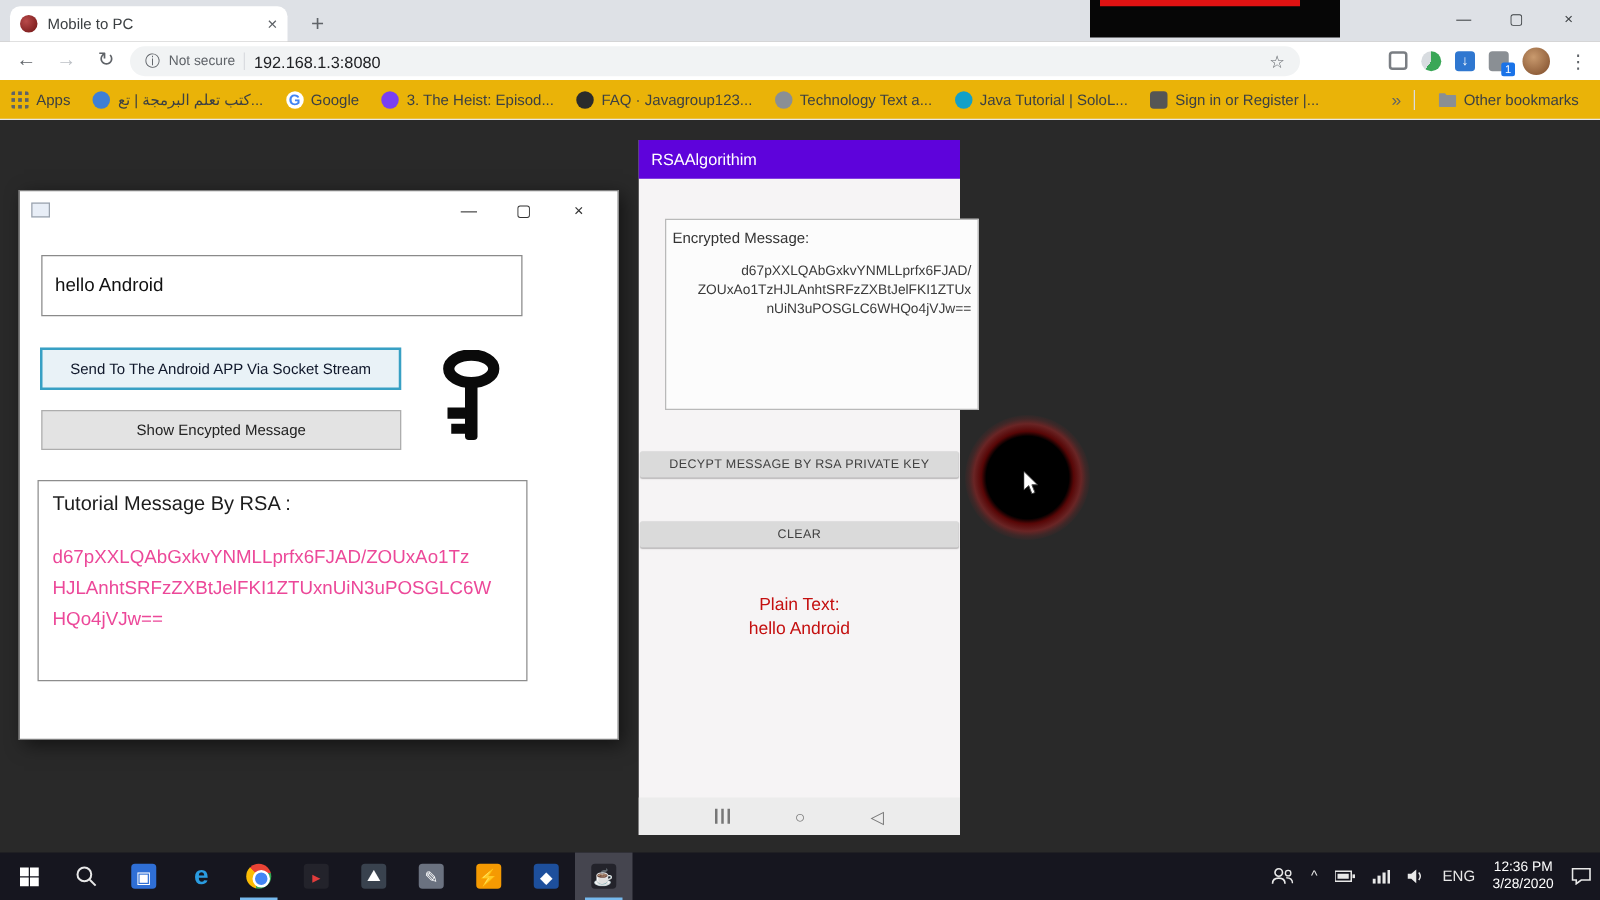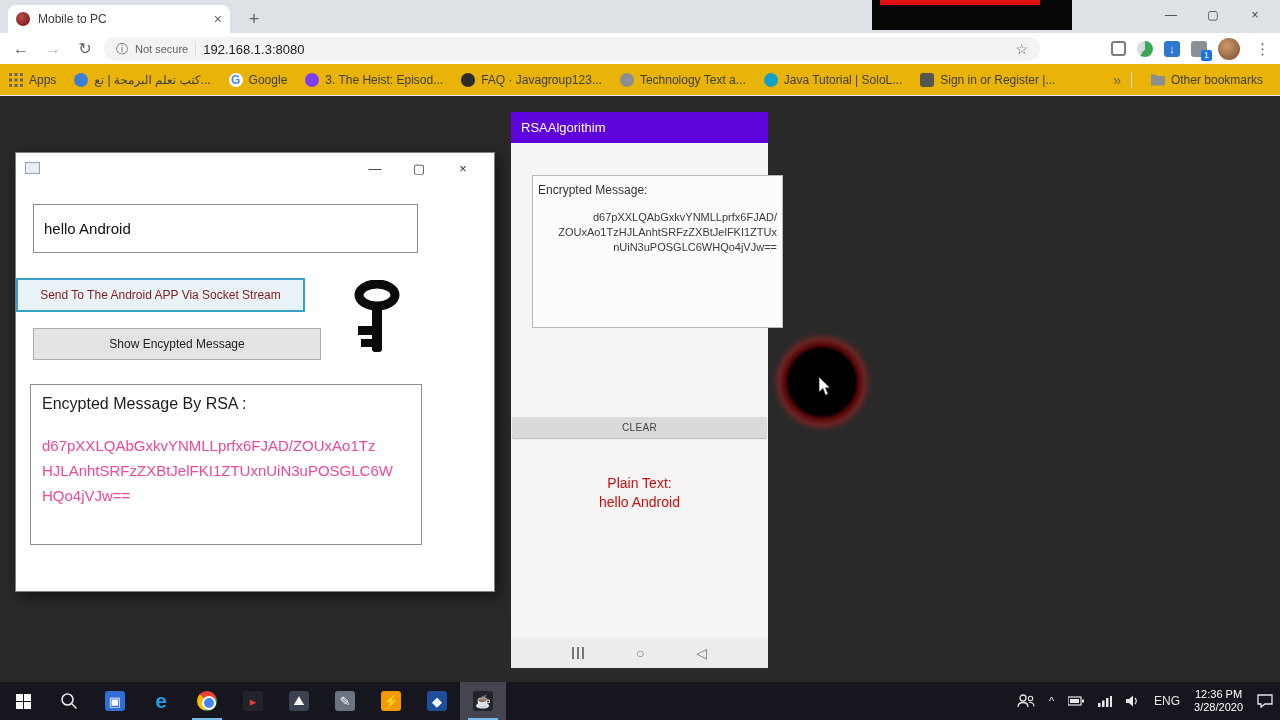--- a/index.html
+++ b/index.html
@@ -60,22 +60,22 @@
 
   
   .form { position:absolute; left:15px; top:56px; width:480px; height:440px; background:#fff;
           border:1px solid #7f7f7f; box-shadow:4px 4px 14px rgba(0,0,0,.55); }
   .form-titlebar { height:30px; display:flex; align-items:center; padding:0 9px; }
   .form-icon { width:15px; height:12px; border:1px solid #9aa2ad; background:#e8eef7; }
   .form-ctrls { margin-left:auto; display:flex; }
   .form-ctrls span { width:44px; text-align:center; font-size:13px; color:#333; }
   .form-textbox { position:absolute; left:17px; top:51px; width:385px; height:49px; border:1px solid #8a8a8a;
                   font-size:15px; color:#111; padding:0 10px; font-family:inherit; background:#fff; }
-  .btn-send { position:absolute; left:0; top:125px; width:289px; height:34px; background:#e9f2f7;
-              border:2px solid #38a0c4; font-size:12px; color:#7f1d1d; display:flex; align-items:center; justify-content:center; }
+  .btn-send { position:absolute; left:16px; top:125px; width:289px; height:34px; background:#e9f2f7;
+              border:2px solid #38a0c4; font-size:12px; color:#0f172a; display:flex; align-items:center; justify-content:center; }
   .btn-show { position:absolute; left:17px; top:175px; width:288px; height:32px; background:#e3e3e3;
               border:1px solid #adadad; font-size:12px; color:#222; display:flex; align-items:center; justify-content:center; }
   .key-svg { position:absolute; left:333px; top:127px; }
   .result-box { position:absolute; left:14px; top:231px; width:392px; height:161px; border:1px solid #8d8d8d;
                 background:#fff; padding:10px 11px; }
   .result-title { font-size:16px; color:#1c1c1c; margin-bottom:20px; }
   .result-line { font-size:15px; color:#ec4899; line-height:25px; }
 
   
   .phone { position:absolute; left:511px; top:16px; width:257px; height:556px; background:#f6f4f5; }
@@ -246,39 +246,40 @@
       <input class="form-textbox" value="hello Android" style="">
       <div class="btn-send">Send To The Android APP Via Socket Stream</div>
       <div class="btn-show">Show Encypted Message</div>
       <svg class="key-svg" width="52" height="76" viewBox="0 0 52 76">
         <ellipse cx="28" cy="15" rx="18" ry="11" fill="none" stroke="#0a0a0a" stroke-width="9"></ellipse>
         <rect x="23" y="26" width="10" height="46" rx="3" fill="#0a0a0a"></rect>
         <rect x="9" y="46" width="15" height="9" fill="#0a0a0a"></rect>
         <rect x="12" y="59" width="12" height="8" fill="#0a0a0a"></rect>
       </svg>
       <div class="result-box">
-        <div class="result-title">Encypted Message By RSA :</div>
+        <div class="result-title">Tutorial Message By RSA :</div>
         <div class="result-line">d67pXXLQAbGxkvYNMLLprfx6FJAD/ZOUxAo1Tz</div>
         <div class="result-line">HJLAnhtSRFzZXBtJelFKI1ZTUxnUiN3uPOSGLC6W</div>
         <div class="result-line">HQo4jVJw==</div>
       </div>
     </div>
 
     <div class="phone">
       <div class="appbar">
         <span>RSAAlgorithim</span>
       </div>
       <div class="enc-box">
         <div class="enc-label">Encrypted Message:</div>
         <div class="enc-text">
           <div class="enc-line">d67pXXLQAbGxkvYNMLLprfx6FJAD/</div>
           <div class="enc-line">ZOUxAo1TzHJLAnhtSRFzZXBtJelFKI1ZTUx</div>
           <div class="enc-line">nUiN3uPOSGLC6WHQo4jVJw==</div>
         </div>
       </div>
+      <div class="abtn decrypt">DECYPT MESSAGE BY RSA PRIVATE KEY</div>
       <div class="abtn clear">CLEAR</div>
       <div class="plain-label">Plain Text:</div>
       <div class="plain-value">hello Android</div>
       <div class="phonenav">
         <span class="recents-icon">
             <i></i>
             <i></i>
             <i></i>
           </span>
         <span class="nav-glyph">○</span>

